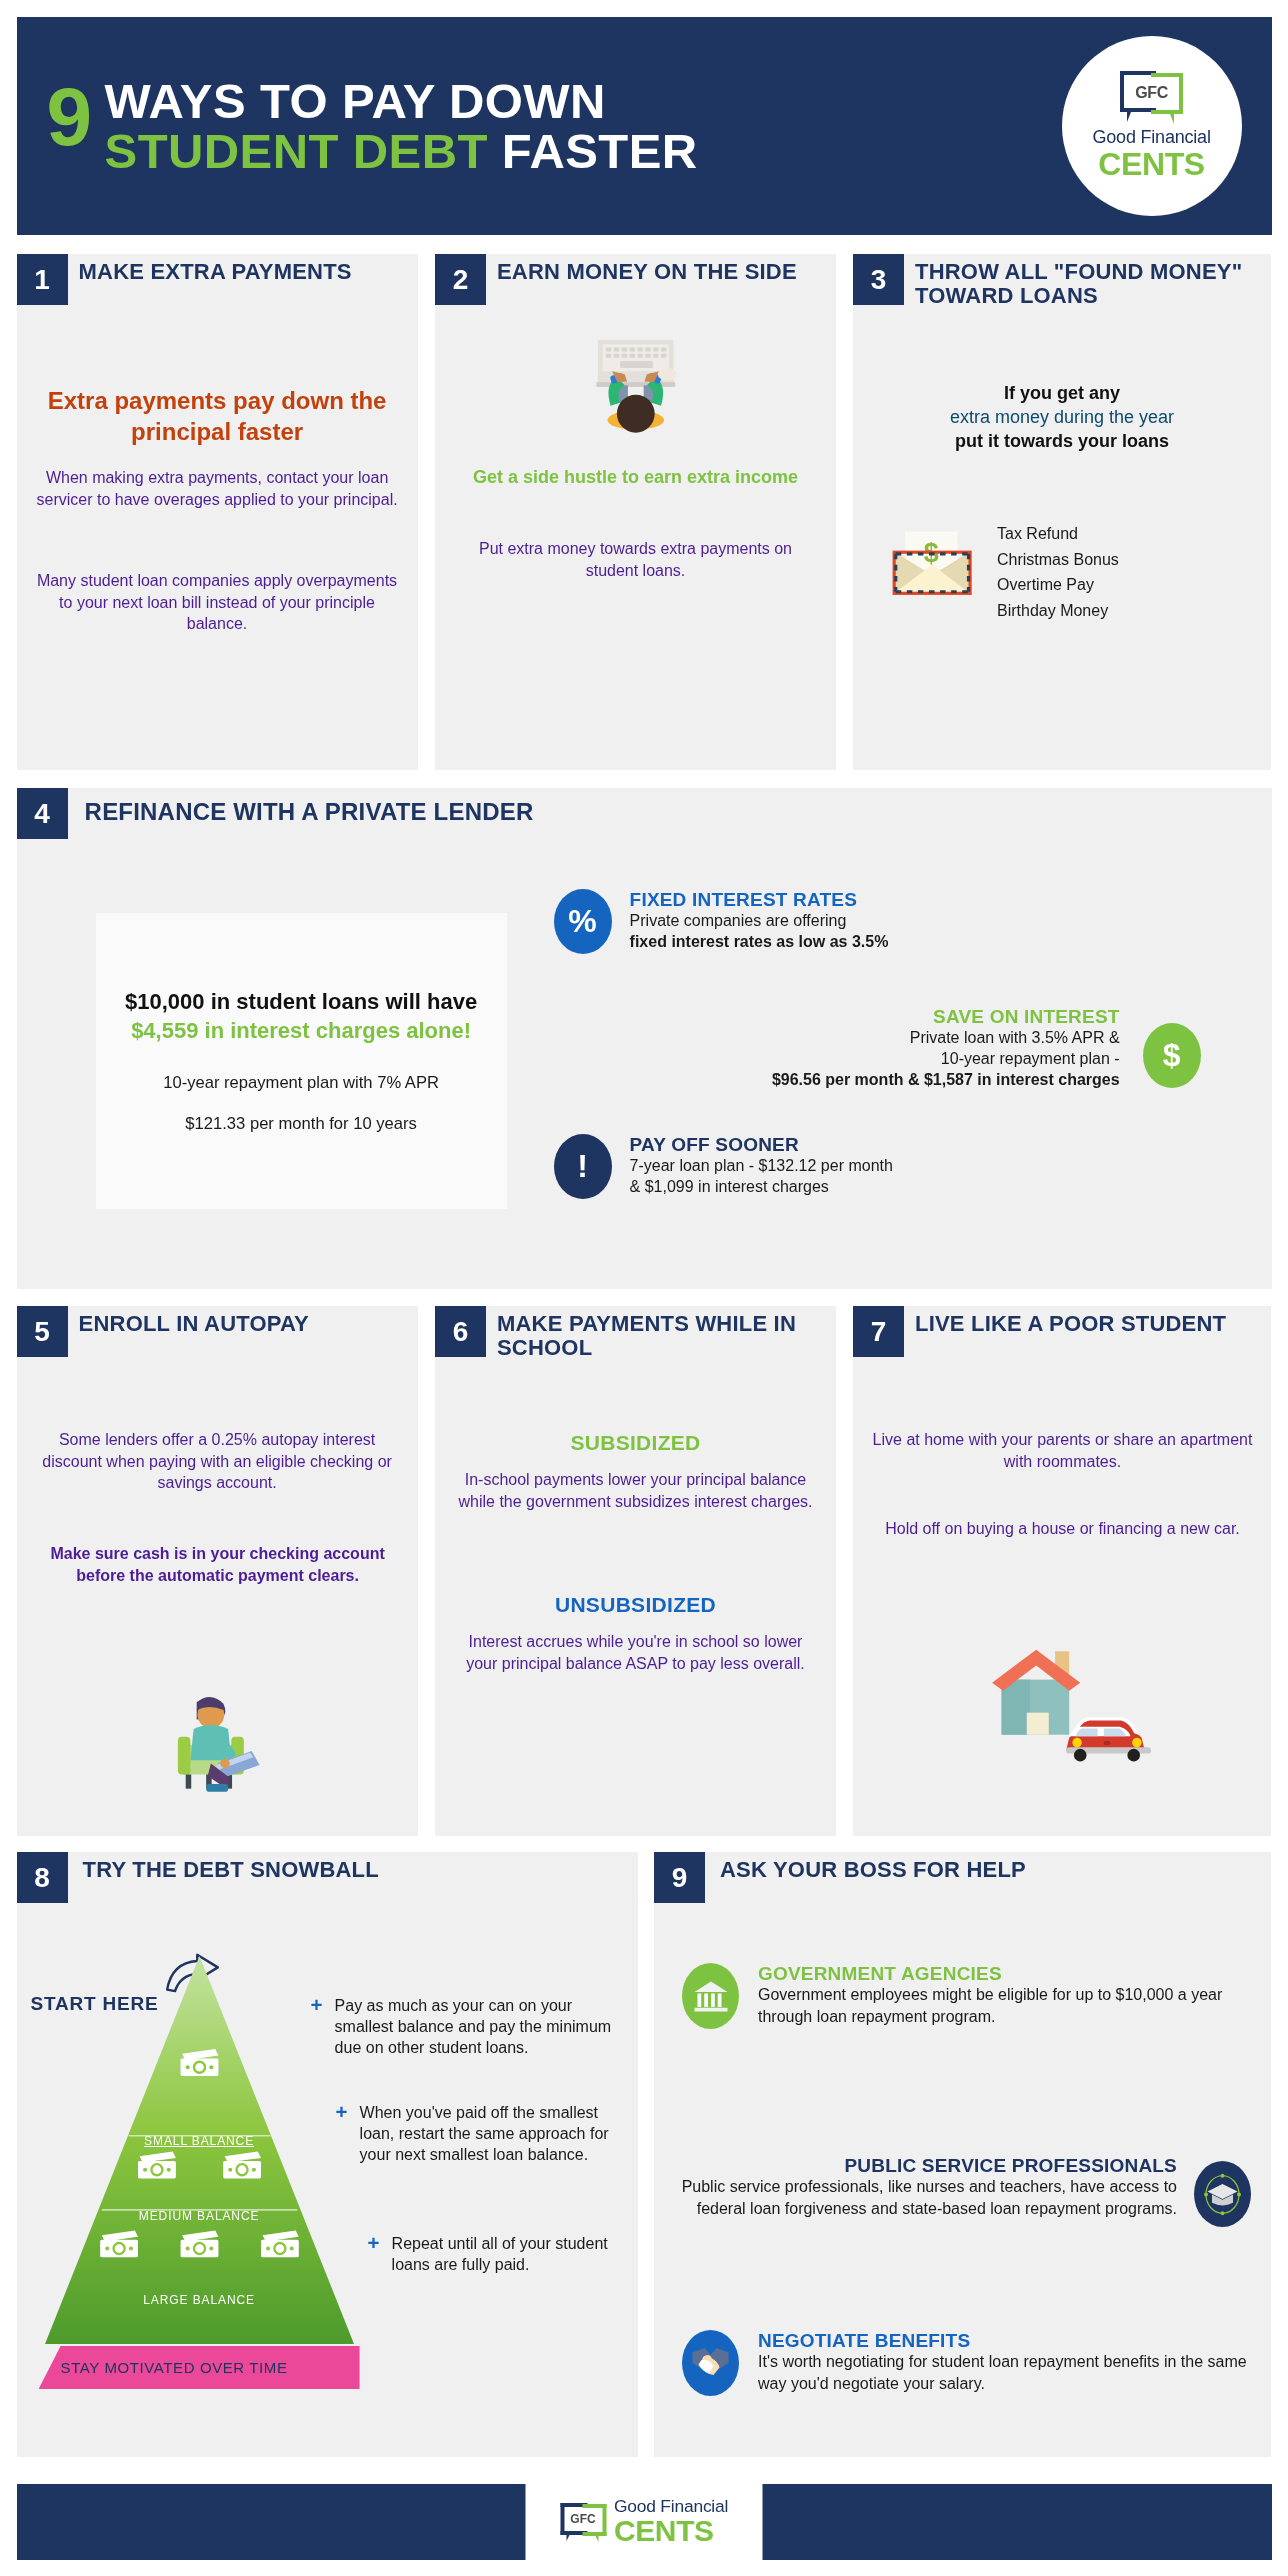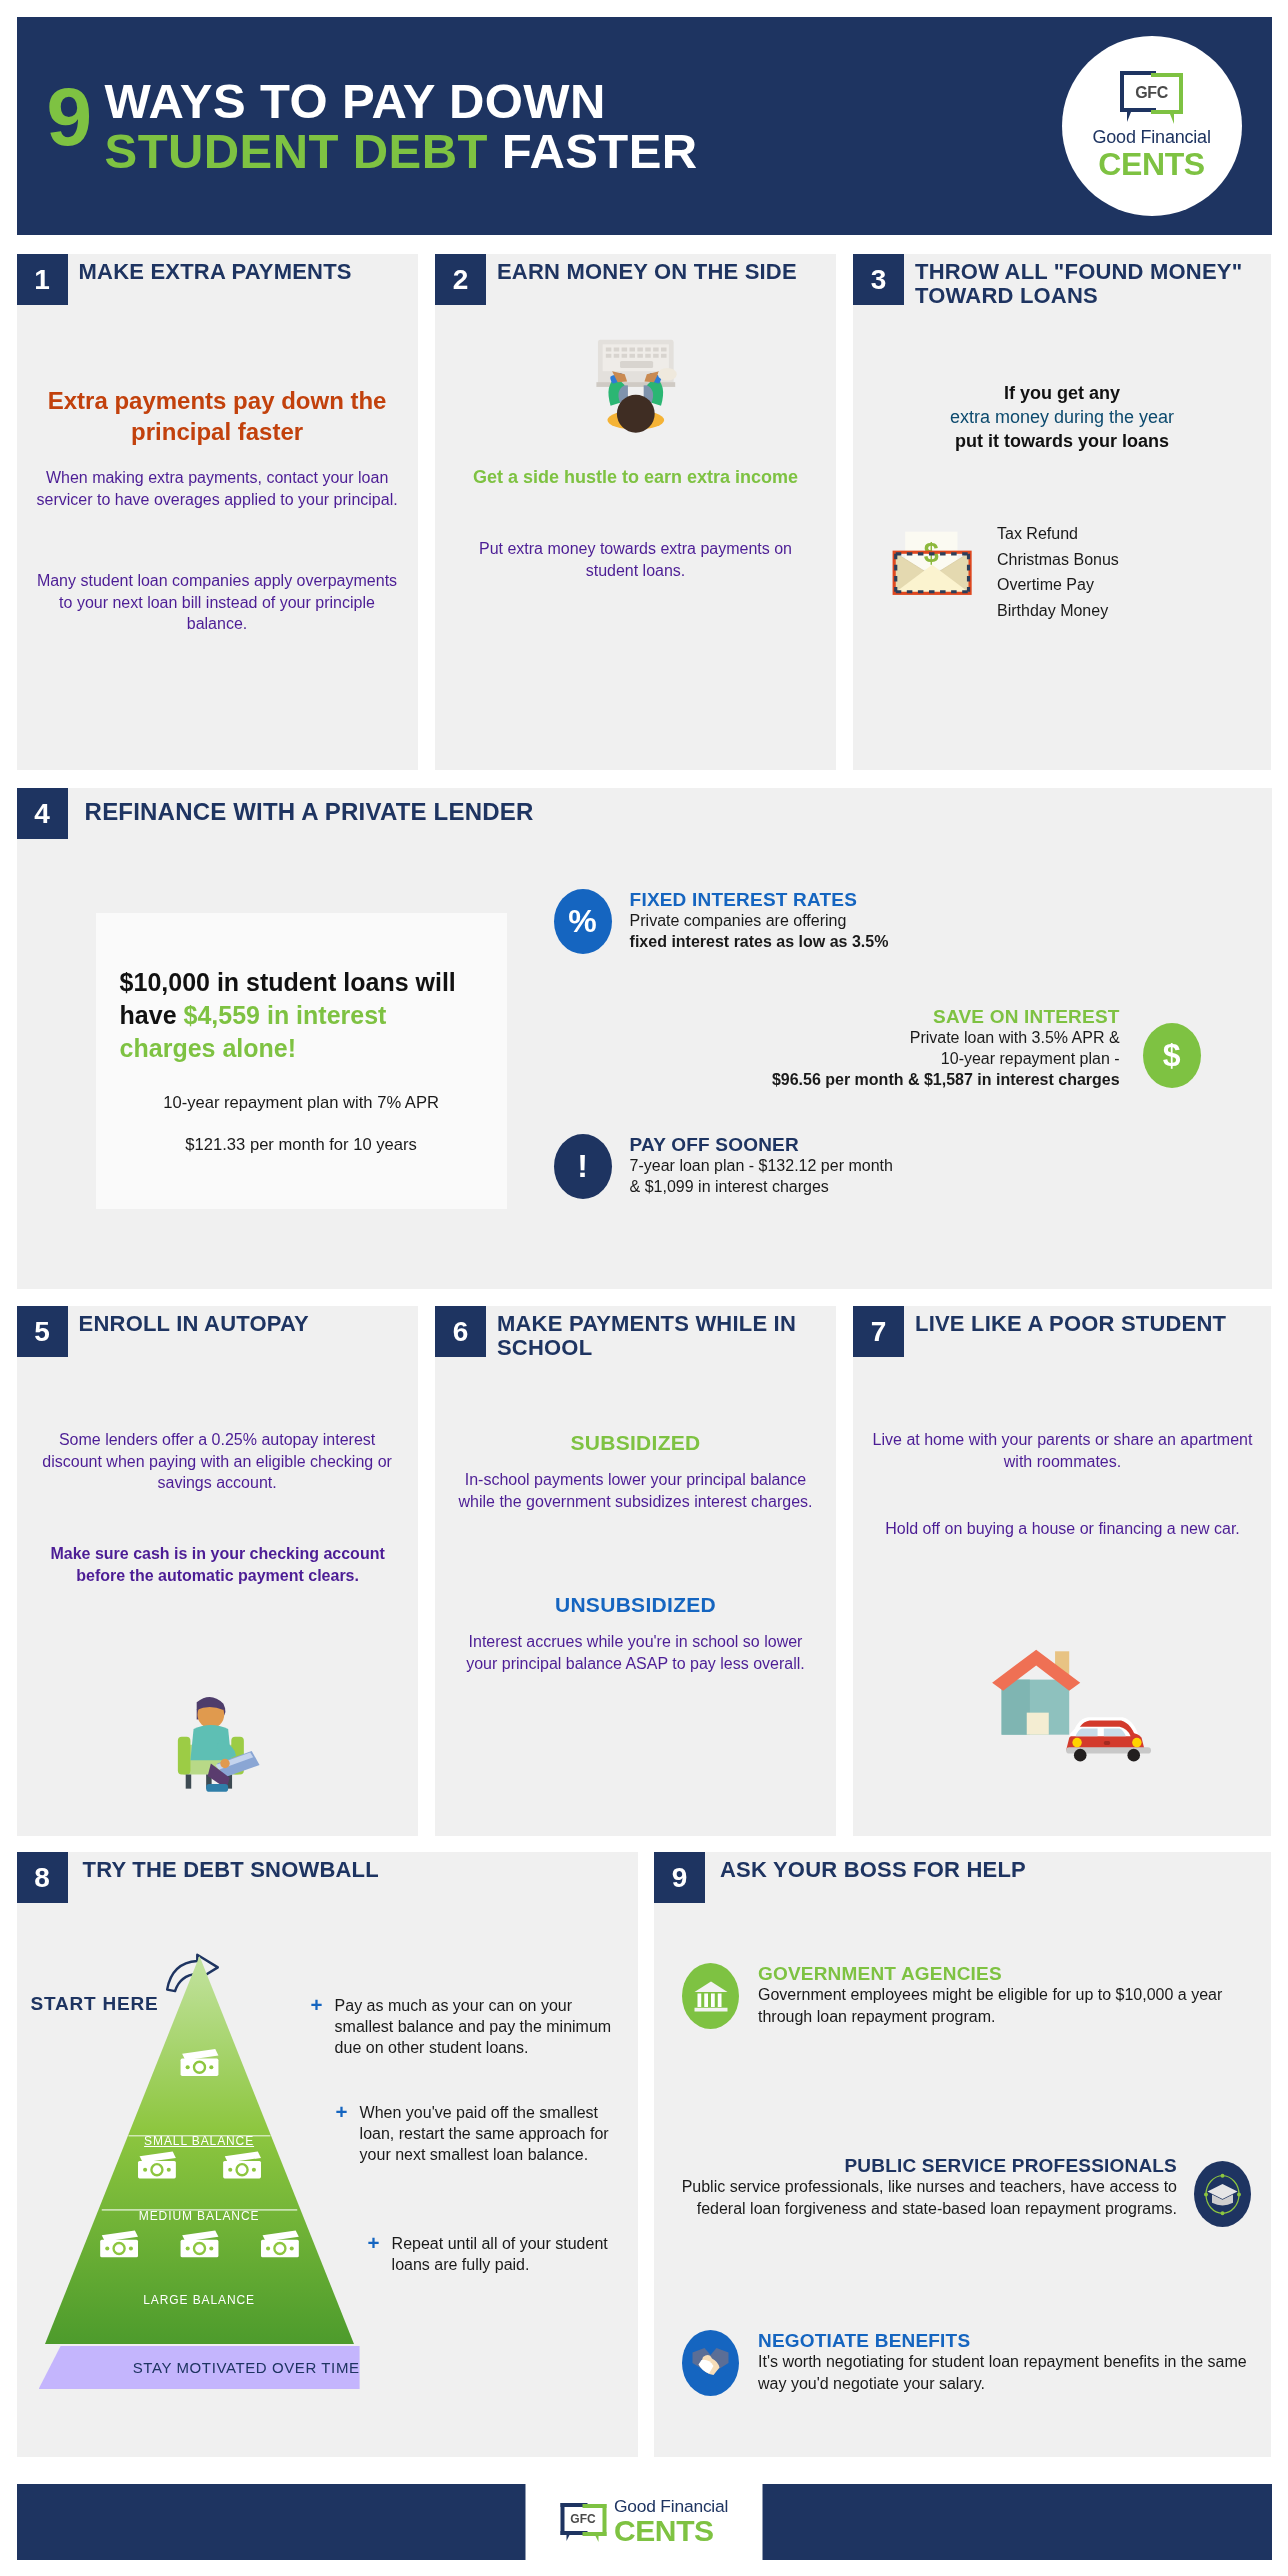--- a/index.html
+++ b/index.html
@@ -103,21 +103,21 @@
              font-size: 16px; color: #1a1a1a; line-height: 1.6; text-align: left; }
 
   
   #card4 { left: 16.6px; top: 788px; width: 1255px; height: 501px; }
   #card4 .card-title { left: 68px; top: 11px; width: 711px; font-size: 24px; }
   #c4-panel {
     position: absolute; left: 79px; top: 125px; width: 411px; height: 296px;
     background: #fafafa; display: flex; flex-direction: column;
     align-items: center; justify-content: center; padding: 12.6px 24px;
   }
-  #c4-head { font-size: 25px; font-weight: 700; color: #111; line-height: 1.32; }
+  #c4-head { font-size: 22px; font-weight: 700; color: #111; text-align: center; line-height: 1.32; }
   #c4-head .grn { color: #7ec242; }
   #c4-sub1 { margin-top: 27px; font-size: 16.6px; color: #1a1a1a; text-align: center; line-height: 1.34; }
   #c4-sub2 { margin-top: 19px; font-size: 16.6px; color: #1a1a1a; text-align: center; line-height: 1.34; }
 
   .c4-item { position: absolute; }
   .c4-ico {
     position: absolute; width: 58px; height: 65px; border-radius: 50%;
     display: flex; align-items: center; justify-content: center;
     color: #ffffff; font-size: 32px; font-weight: 700;
   }
@@ -169,21 +169,21 @@
   #c8-start { position: absolute; left: 14px; top: 141px; font-size: 19px;
               font-weight: 700; color: #1e3461; letter-spacing: 0.8px; }
   #c8-arrow { position: absolute; left: 147px; top: 101px; width: 57px; height: 43px; }
   #c8-pyr { position: absolute; left: 28px; top: 104px; width: 309px; height: 388px; }
   .pyr-tier-label {
     position: absolute; width: 100%; text-align: center; color: #ffffff;
     font-size: 12px; font-weight: 500; letter-spacing: 0.9px;
   }
   #c8-base {
     position: absolute; left: 22px; top: 494px; width: 321px; height: 43px;
-    background: #c4b5fd; display: flex; align-items: center; justify-content: flex-end;
+    background: #ec4899; display: flex; align-items: center; justify-content: flex-start;
     clip-path: polygon(22px 0, 100% 0, 100% 100%, 0 100%);
   }
   #c8-base span { font-size: 15px; color: #1e3461; letter-spacing: 0.6px; padding-left: 22px; }
   .c8-bullet { position: absolute; font-size: 16px; color: #1a1a1a; line-height: 1.3; }
   .c8-plus {
     position: absolute; left: 0; top: 2.4px; width: 16px; height: 16px; color: #1565c0;
     font-size: 20.5px; font-weight: 700; line-height: 0.72;
   }
   .c8-bullet .c8-txt { margin-left: 24px; display: block; }
   #c8-b1 { left: 294px; top: 144px; width: 302px; }

